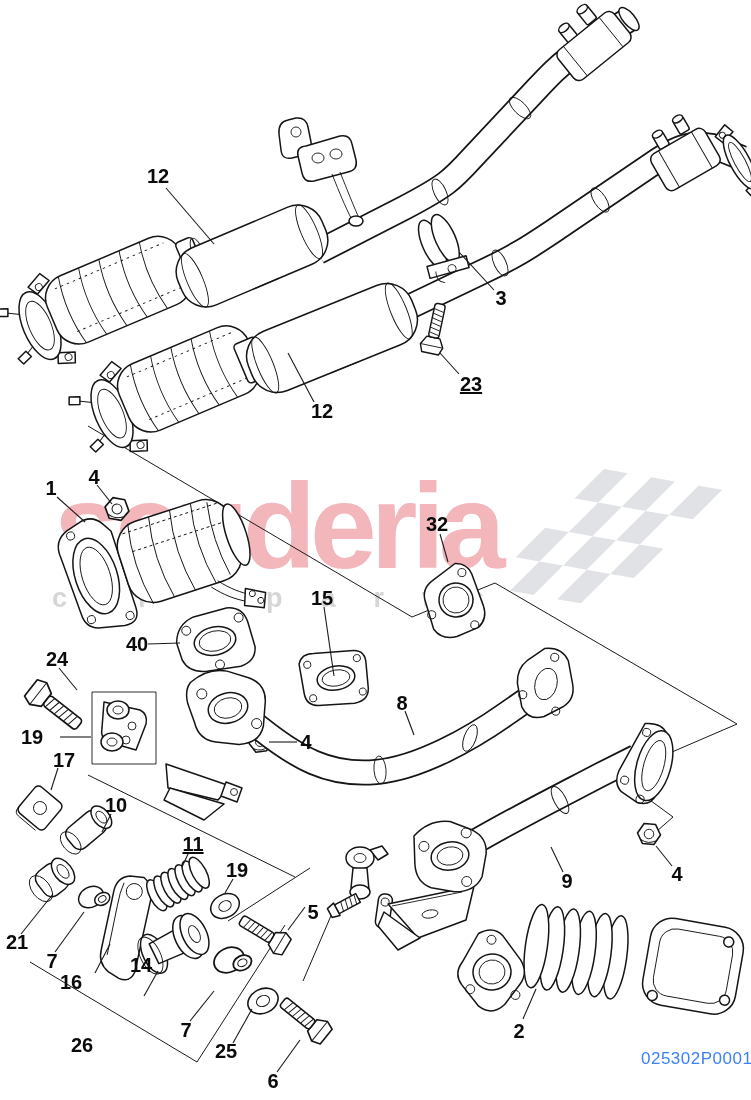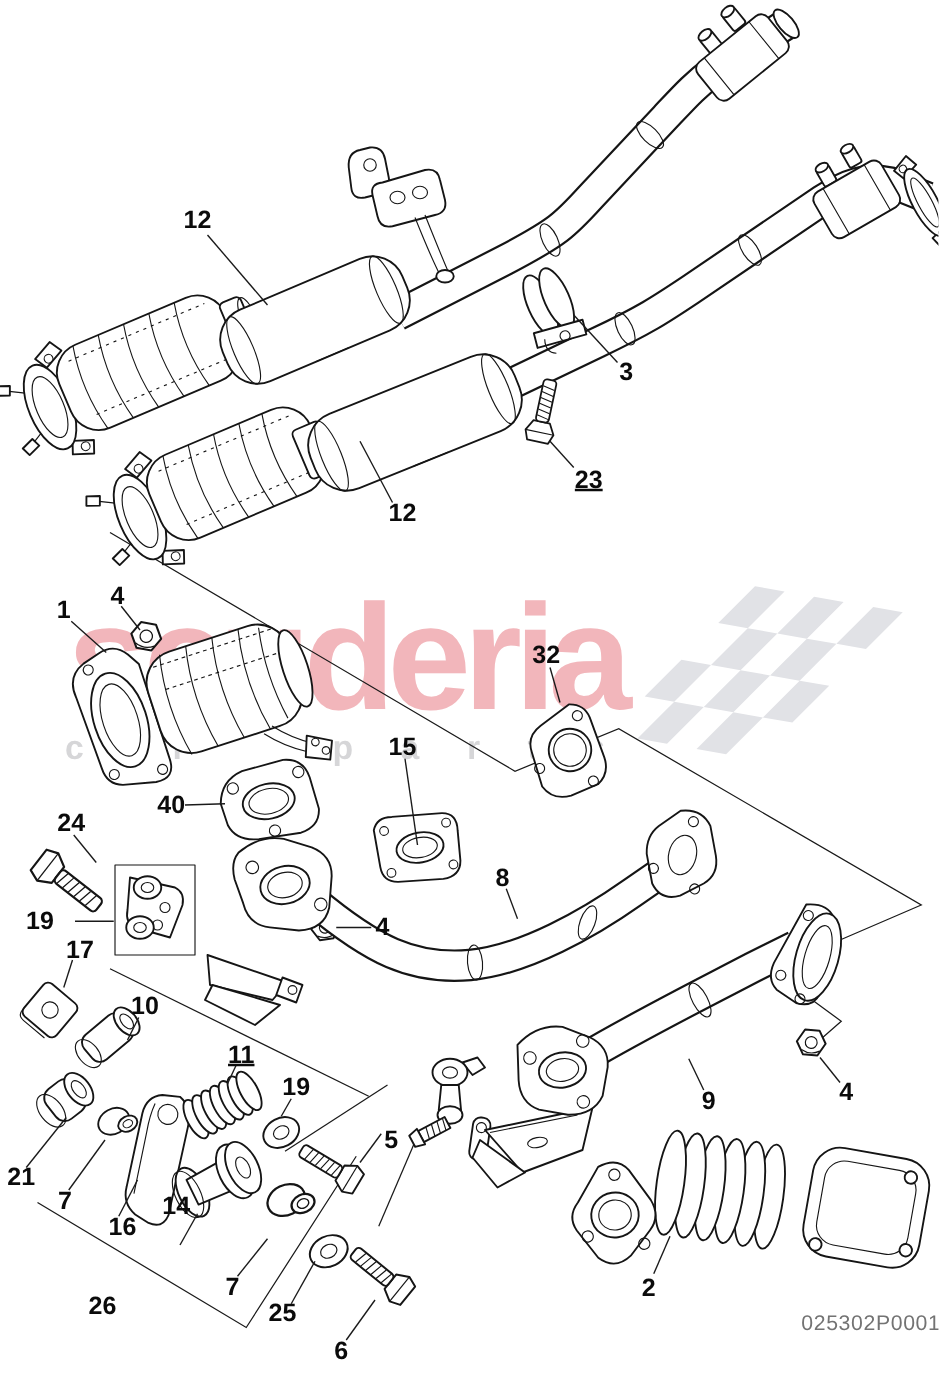--- a/index.html
+++ b/index.html
@@ -16,21 +16,21 @@
   svg.art{position:absolute;left:0;top:0;}
   .s{fill:#fff;stroke:#151515;stroke-width:1.5;stroke-linejoin:round;}
   .t{fill:none;stroke:#151515;stroke-width:0.9;stroke-linejoin:round;}
   .po{fill:none;stroke:#151515;stroke-width:26;stroke-linecap:butt;}
   .pi{fill:none;stroke:#ffffff;stroke-width:22.5;stroke-linecap:butt;}
   .guide{fill:none;stroke:#1a1a1a;stroke-width:1;}
   .leader{stroke:#1a1a1a;stroke-width:1.1;}
   
   .callout{position:absolute;transform:translate(-50%,-50%);font-size:20px;font-weight:bold;
            color:#0b0b0b;line-height:1;white-space:nowrap;}
-  .part-number{position:absolute;left:641px;top:1049px;font-size:17px;color:#737373;
+  .part-number{position:absolute;left:641px;top:1049px;font-size:17px;color:#3b82f6;
                letter-spacing:0.5px;}
 </style>
 </head>
 <body>
 
 <div id="stage">
 
   <div class="wm-brand">scuderia</div>
   <div class="wm-word wm-car">car</div>
   <div class="wm-word wm-parts">parts</div>
@@ -470,21 +470,21 @@
       <div class="callout" style="left: 116px; top: 805px;">10</div>
       <div class="callout" style="left: 193px; top: 844px; text-decoration: underline;">11</div>
       <div class="callout" style="left: 237px; top: 870px;">19</div>
       <div class="callout" style="left: 306px; top: 742px;">4</div>
       <div class="callout" style="left: 402px; top: 703px;">8</div>
       <div class="callout" style="left: 567px; top: 881px;">9</div>
       <div class="callout" style="left: 677px; top: 874px;">4</div>
       <div class="callout" style="left: 313px; top: 912px;">5</div>
       <div class="callout" style="left: 17px; top: 942px;">21</div>
       <div class="callout" style="left: 52px; top: 961px;">7</div>
-      <div class="callout" style="left: 98px; top: 982px;">16</div>
+      <div class="callout" style="left: 71px; top: 982px;">16</div>
       <div class="callout" style="left: 141px; top: 965px;">14</div>
       <div class="callout" style="left: 82px; top: 1045px;">26</div>
       <div class="callout" style="left: 186px; top: 1030px;">7</div>
       <div class="callout" style="left: 226px; top: 1051px;">25</div>
       <div class="callout" style="left: 273px; top: 1081px;">6</div>
       <div class="callout" style="left: 519px; top: 1031px;">2</div>
     </div>
 </div>
 
 </body></html>

